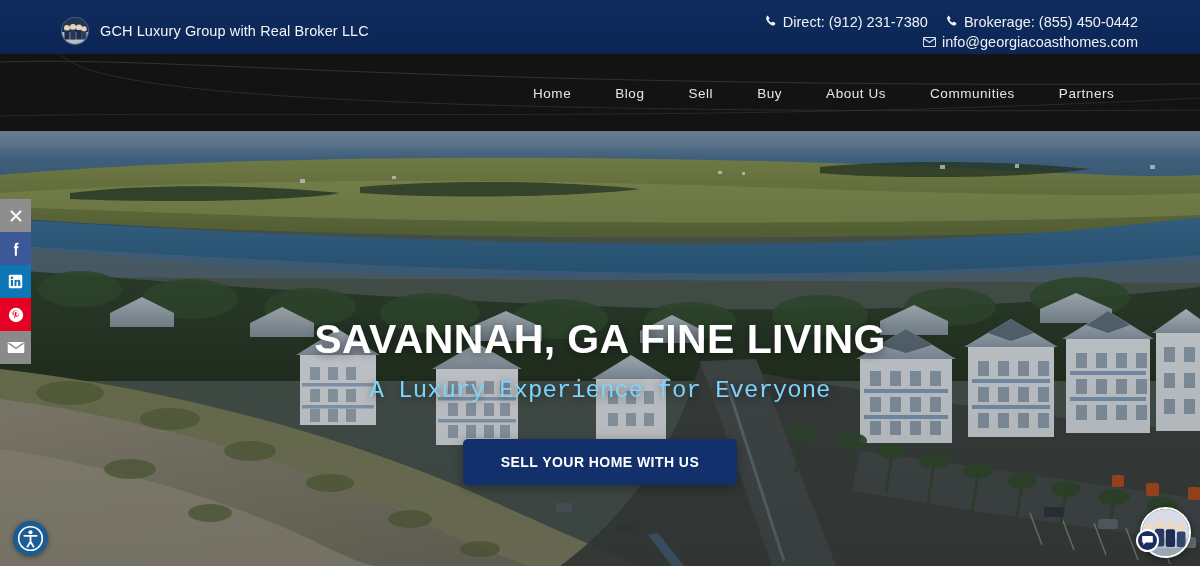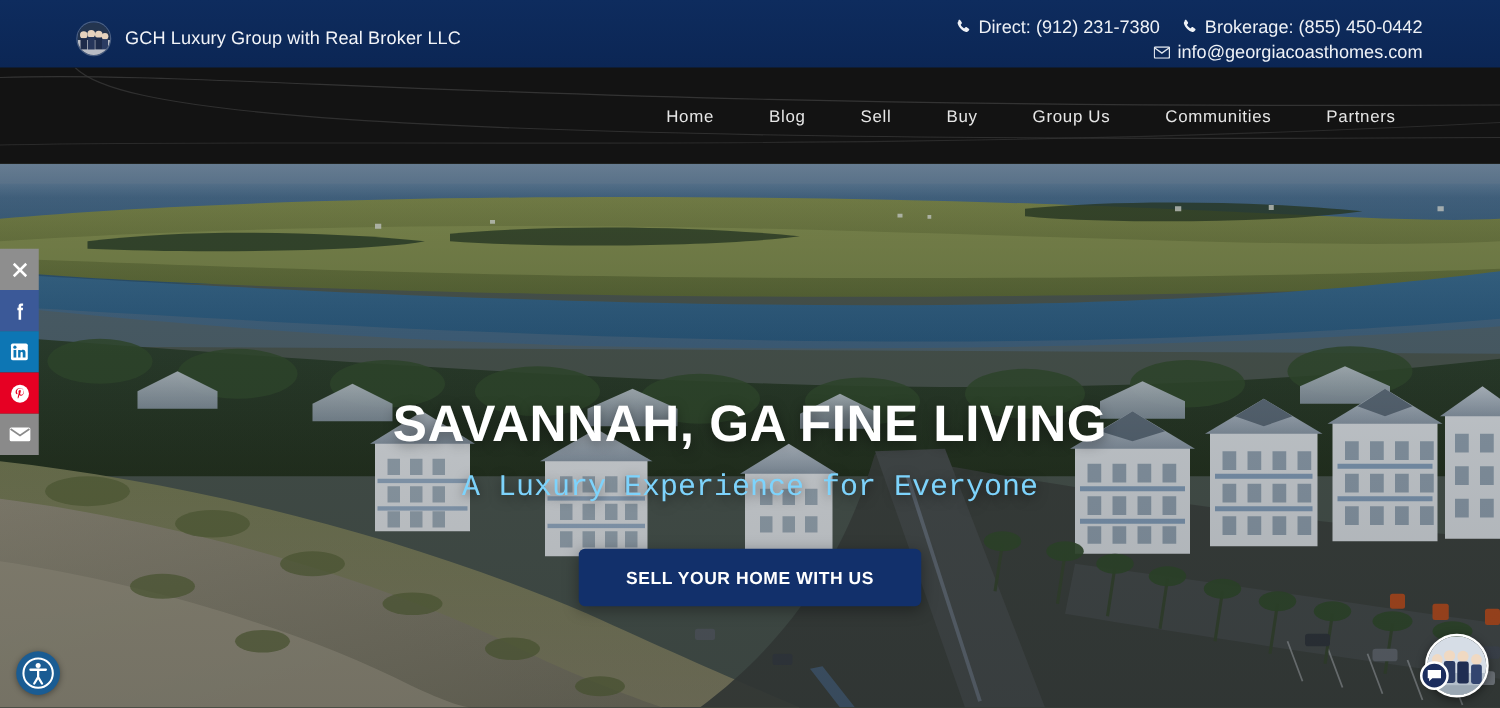--- a/index.html
+++ b/index.html
@@ -195,21 +195,21 @@
     <path d="M0,62 C260,56 700,70 1200,44" fill="none" stroke="#343434" stroke-width="0.9" opacity="0.7"></path>
   </svg>
 
   <div class="navinner">
 
     <nav class="navmenu">
       <span class="navitem">Home</span>
       <span class="navitem">Blog</span>
       <span class="navitem">Sell</span>
       <span class="navitem">Buy</span>
-      <span class="navitem">Group Us</span>
+      <span class="navitem">About Us</span>
       <span class="navitem">Communities</span>
       <span class="navitem">Partners</span>
     </nav>
   </div>
 </div>
 
 <div class="hero">
 
   <svg class="hero-photo" viewBox="0 0 1200 435" preserveAspectRatio="none">
     <defs>

